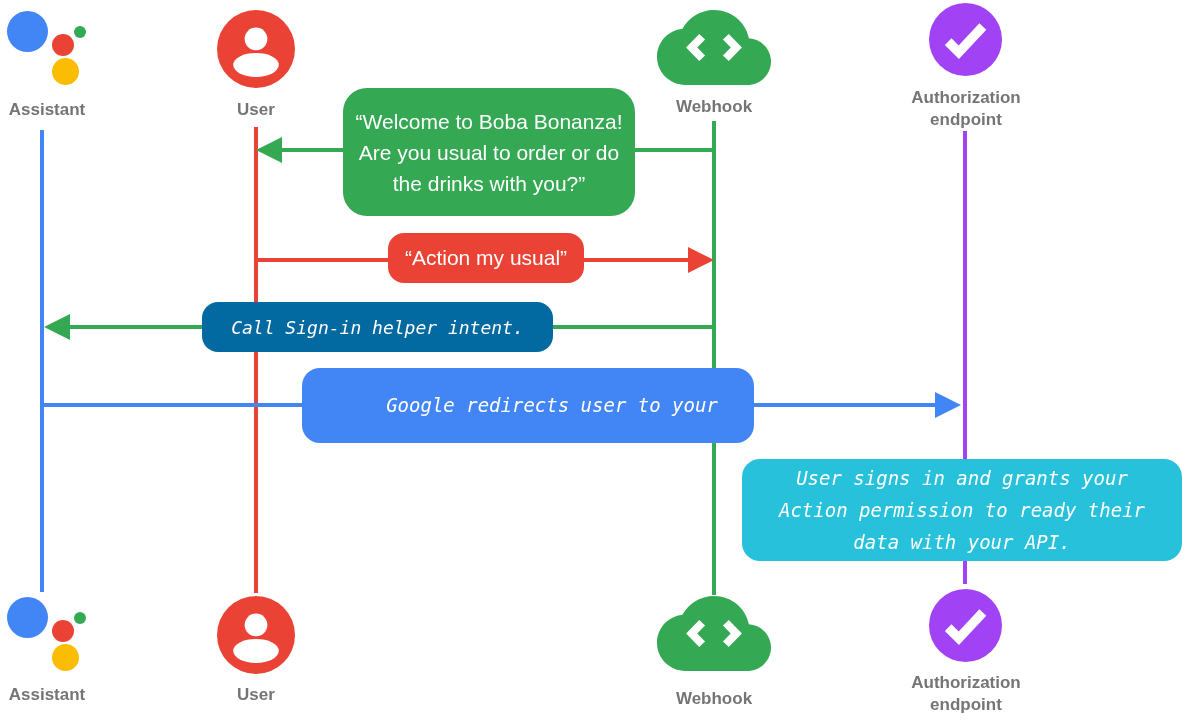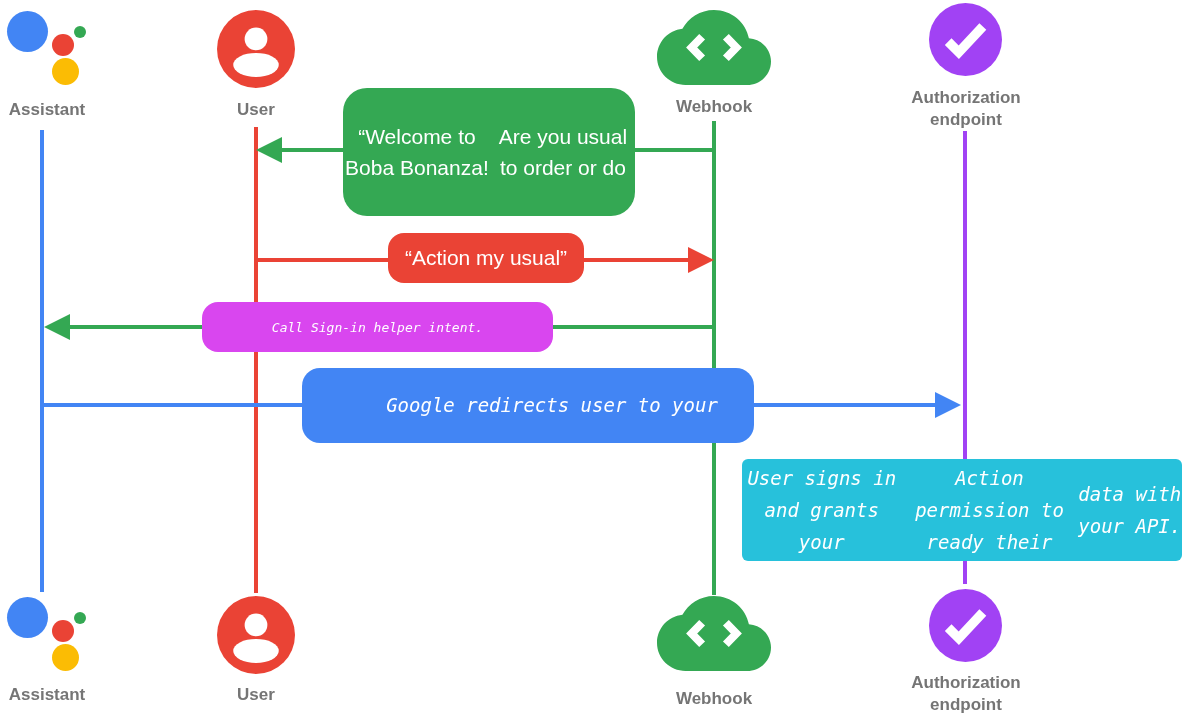--- a/index.html
+++ b/index.html
@@ -18,32 +18,32 @@
   #ln3{left:68px;top:325px;width:646px;background:#34A853;}
   #ln4{left:44px;top:403px;width:892px;background:#4285F4;}
   
   .tri{position:absolute;width:0;height:0;border-top:13px solid transparent;
        border-bottom:13px solid transparent;z-index:2;}
   #ah1{left:256px;top:137px;border-right:26px solid #34A853;}
   #ah2{left:688px;top:247px;border-left:26px solid #EA4335;}
   #ah3{left:44px;top:314px;border-right:26px solid #34A853;}
   #ah4{left:935px;top:392px;border-left:26px solid #4285F4;}
   
-  .bubble{position:absolute;display:flex;justify-content:center;
-          align-items:center;text-align:center;color:#ffffff;z-index:3;}
+  .bubble{position:absolute;display:flex;flex-direction:column;justify-content:center;
+          text-align:center;color:#ffffff;z-index:3;}
   .mono{font-family:"DejaVu Sans Mono",monospace;font-style:italic;}
   #b1{left:343px;top:88px;width:292px;height:128px;background:#34A853;border-radius:24px;
       font-size:21px;line-height:31px;}
   #b2{left:388px;top:233px;width:196px;height:50px;background:#EA4335;border-radius:16px;
       font-size:21px;}
-  #b3{left:202px;top:302px;width:351px;height:50px;background:#d946ef;border-radius:16px;
-      font-size:13px;}
+  #b3{left:202px;top:302px;width:351px;height:50px;background:#0369a1;border-radius:16px;
+      font-size:18px;}
   #b4{left:302px;top:368px;width:404px;height:75px;background:#4285F4;border-radius:18px;
       font-size:19px;line-height:33px;padding-left:48px;}
-  #note{left:742px;top:459px;width:440px;height:102px;background:#27C1DB;border-radius:6px;
+  #note{left:742px;top:459px;width:440px;height:102px;background:#27C1DB;border-radius:18px;
       font-size:19px;line-height:32px;}
   
   .icon-box{position:absolute;z-index:3;}
   .dot{position:absolute;border-radius:50%;}
   .actor-label{position:absolute;color:#757575;font-weight:700;font-size:17px;
                text-align:center;line-height:22px;z-index:3;}
   #lbl-assistant-top{left:0px;top:99px;width:94px;}
   #lbl-user-top{left:216px;top:99px;width:80px;}
   #lbl-webhook-top{left:664px;top:96px;width:100px;}
   #lbl-auth-top{left:906px;top:87px;width:120px;}
@@ -75,20 +75,21 @@
   <div class="hline" id="ln2"></div>
   <div class="tri" id="ah2"></div>
   <div class="hline" id="ln3"></div>
   <div class="tri" id="ah3"></div>
   <div class="hline" id="ln4"></div>
   <div class="tri" id="ah4"></div>
 
   <div class="bubble" id="b1">
     <div>“Welcome to Boba Bonanza!</div>
     <div>Are you usual to order or do</div>
+    <div>the drinks with you?”</div>
   </div>
   <div class="bubble" id="b2">
     <div>“Action my usual”</div>
   </div>
   <div class="bubble mono" id="b3">
     <div>Call Sign-in helper intent.</div>
   </div>
   <div class="bubble mono" id="b4">
     <div>Google redirects user to your</div>
   </div>

